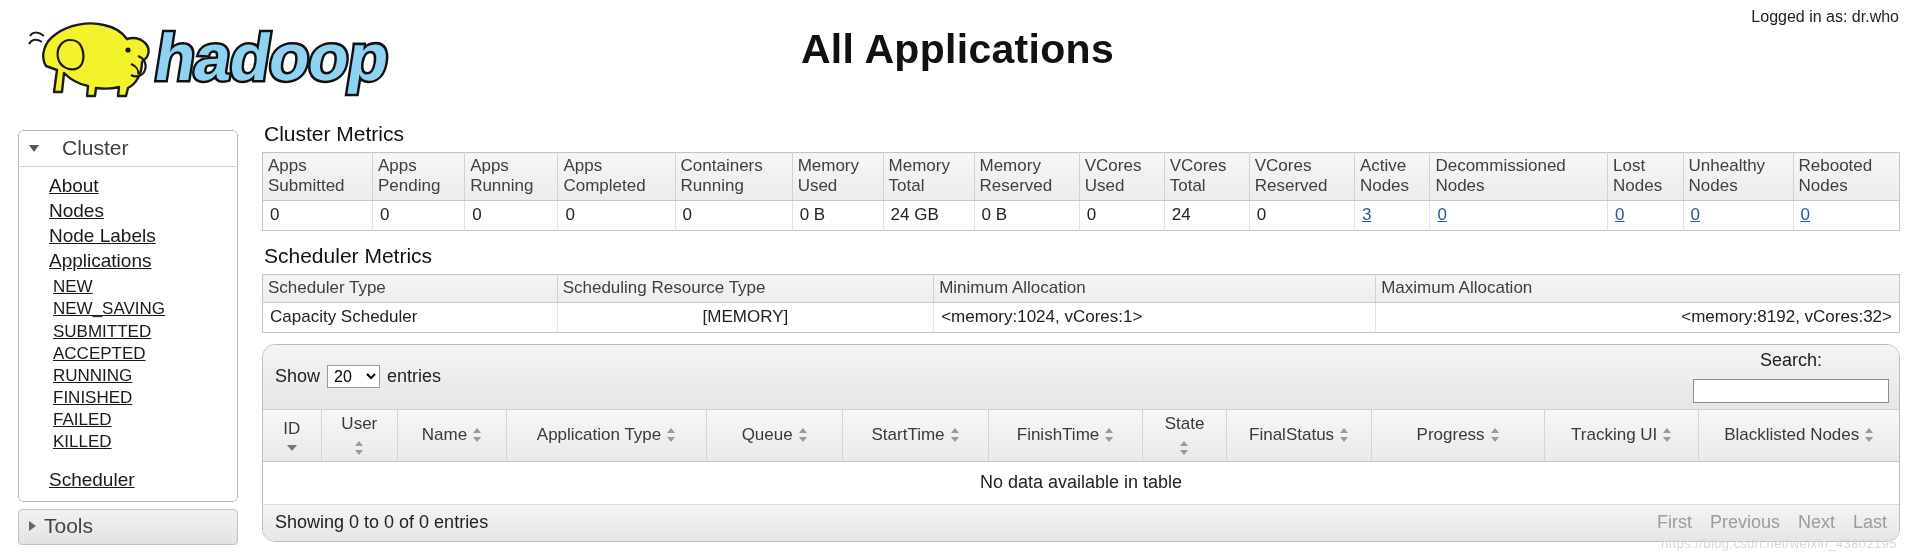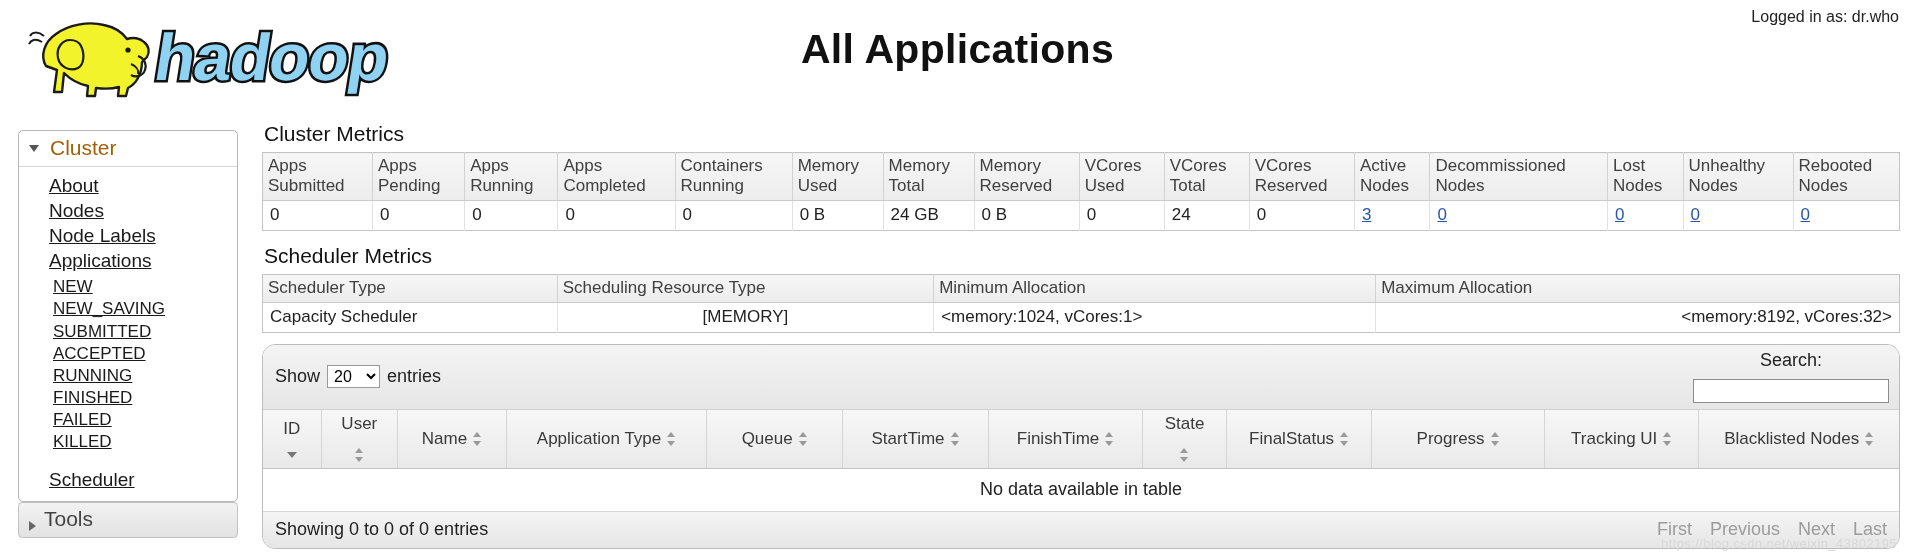--- a/index.html
+++ b/index.html
@@ -43,24 +43,24 @@
   }
 
   
   .nav-block {
     border: 1px solid #b9b9b9;
     border-radius: 5px;
     background: #fff;
     padding: 0 0 10px 0;
   }
   .nav-head {
-    font-size: 21px; color: #a16207;
+    font-size: 21px; color: #404040;
     padding: 5px 6px 6px 10px;
     border-bottom: 1px solid #d7d7d7;
-    display: flex; align-items: center; gap: 11px;
+    display: flex; align-items: center; gap: 23px;
     background: #fff;
     border-radius: 5px 5px 0 0;
   }
   .tri-down {
     width: 0; height: 0;
     border-left: 5px solid transparent;
     border-right: 5px solid transparent;
     border-top: 7px solid #555;
     display: inline-block;
   }
@@ -76,26 +76,27 @@
   .nav-link {
     font-size: 19px; color: #1a1a1a; text-decoration: underline;
     cursor: pointer;
   }
   .sub-list { list-style: none; margin: 3px 0 6px 0; padding: 0 0 0 34px; }
   .sub-list li { line-height: 1.3; }
   .sub-link { font-size: 17px; color: #1a1a1a; text-decoration: underline; cursor: pointer; }
   .sched-row { padding: 10px 0 0 30px; }
 
   .tools-block {
+    margin-top: 7px;
     border: 1px solid #c2c2c2;
     border-radius: 4px;
     background: linear-gradient(#f2f2f2, #e2e2e2);
     font-size: 21px; color: #444;
     padding: 4px 6px 6px 10px;
-    display: flex; align-items: flex-end; gap: 8px;
+    display: flex; align-items: center; gap: 8px;
   }
 
   
   .section-title {
     font-size: 21px; color: #111;
     margin: 0 0 6px 2px;
   }
   .section-title.second { margin-top: 13px; }
 
   
@@ -163,21 +164,21 @@
     background: linear-gradient(#f7f7f7, #e9e9e9);
     border-right: 1px solid #d5d5d5;
     border-bottom: 1px solid #c4c4c4;
     font-weight: normal; font-size: 17px; color: #3a3a3a;
     padding: 4px 6px 5px 6px;
     vertical-align: middle;
     white-space: nowrap;
   }
   table.dt thead th:last-child { border-right: none; }
   .th-inner { display: flex; align-items: center; justify-content: center; gap: 6px; }
-  .th-inner.stacked { flex-direction: column; gap: 13px; }
+  .th-inner.stacked { flex-direction: column; gap: 6px; }
   .sort-both {
     display: inline-block; width: 9px; height: 16px; position: relative;
   }
   .sort-both::before, .sort-both::after {
     content: ""; position: absolute; left: 0; width: 0; height: 0;
     border-left: 4.5px solid transparent; border-right: 4.5px solid transparent;
   }
   .sort-both::before { top: 1px; border-bottom: 5px solid #9a9a9a; }
   .sort-both::after { bottom: 1px; border-top: 5px solid #9a9a9a; }
   .sort-desc {

